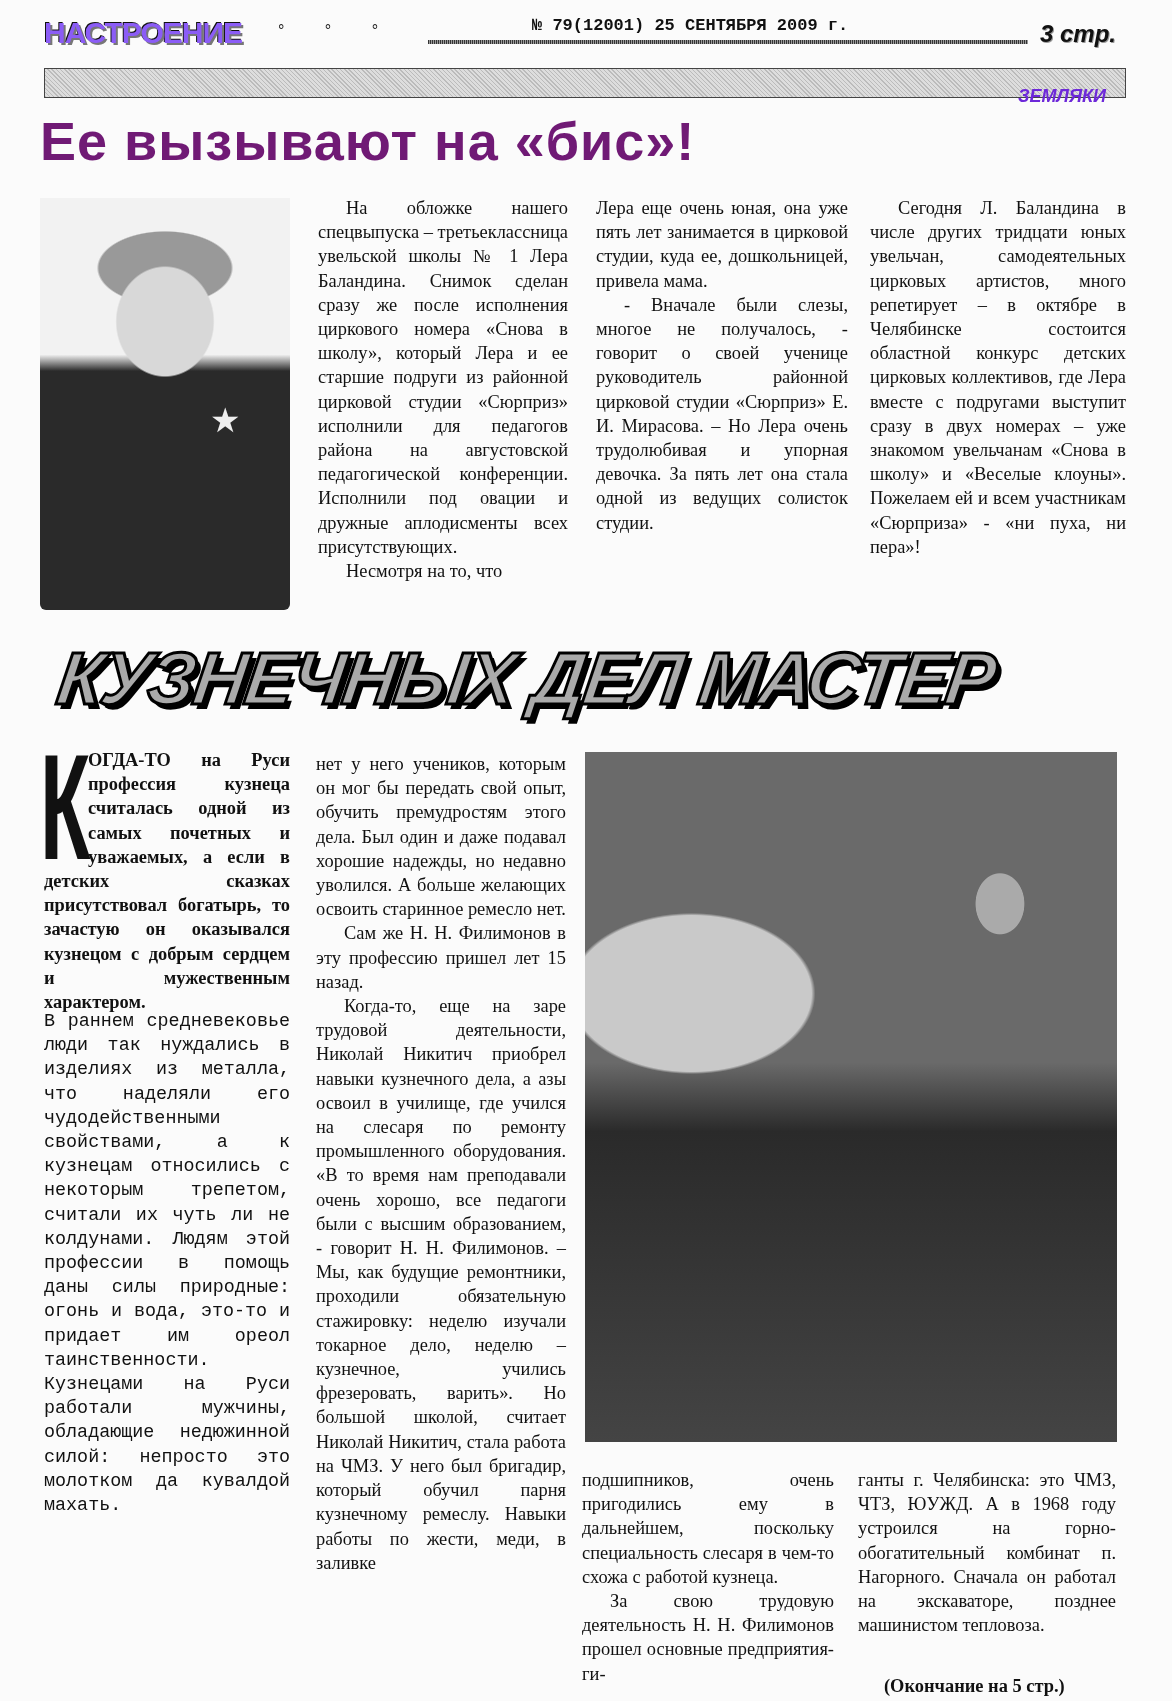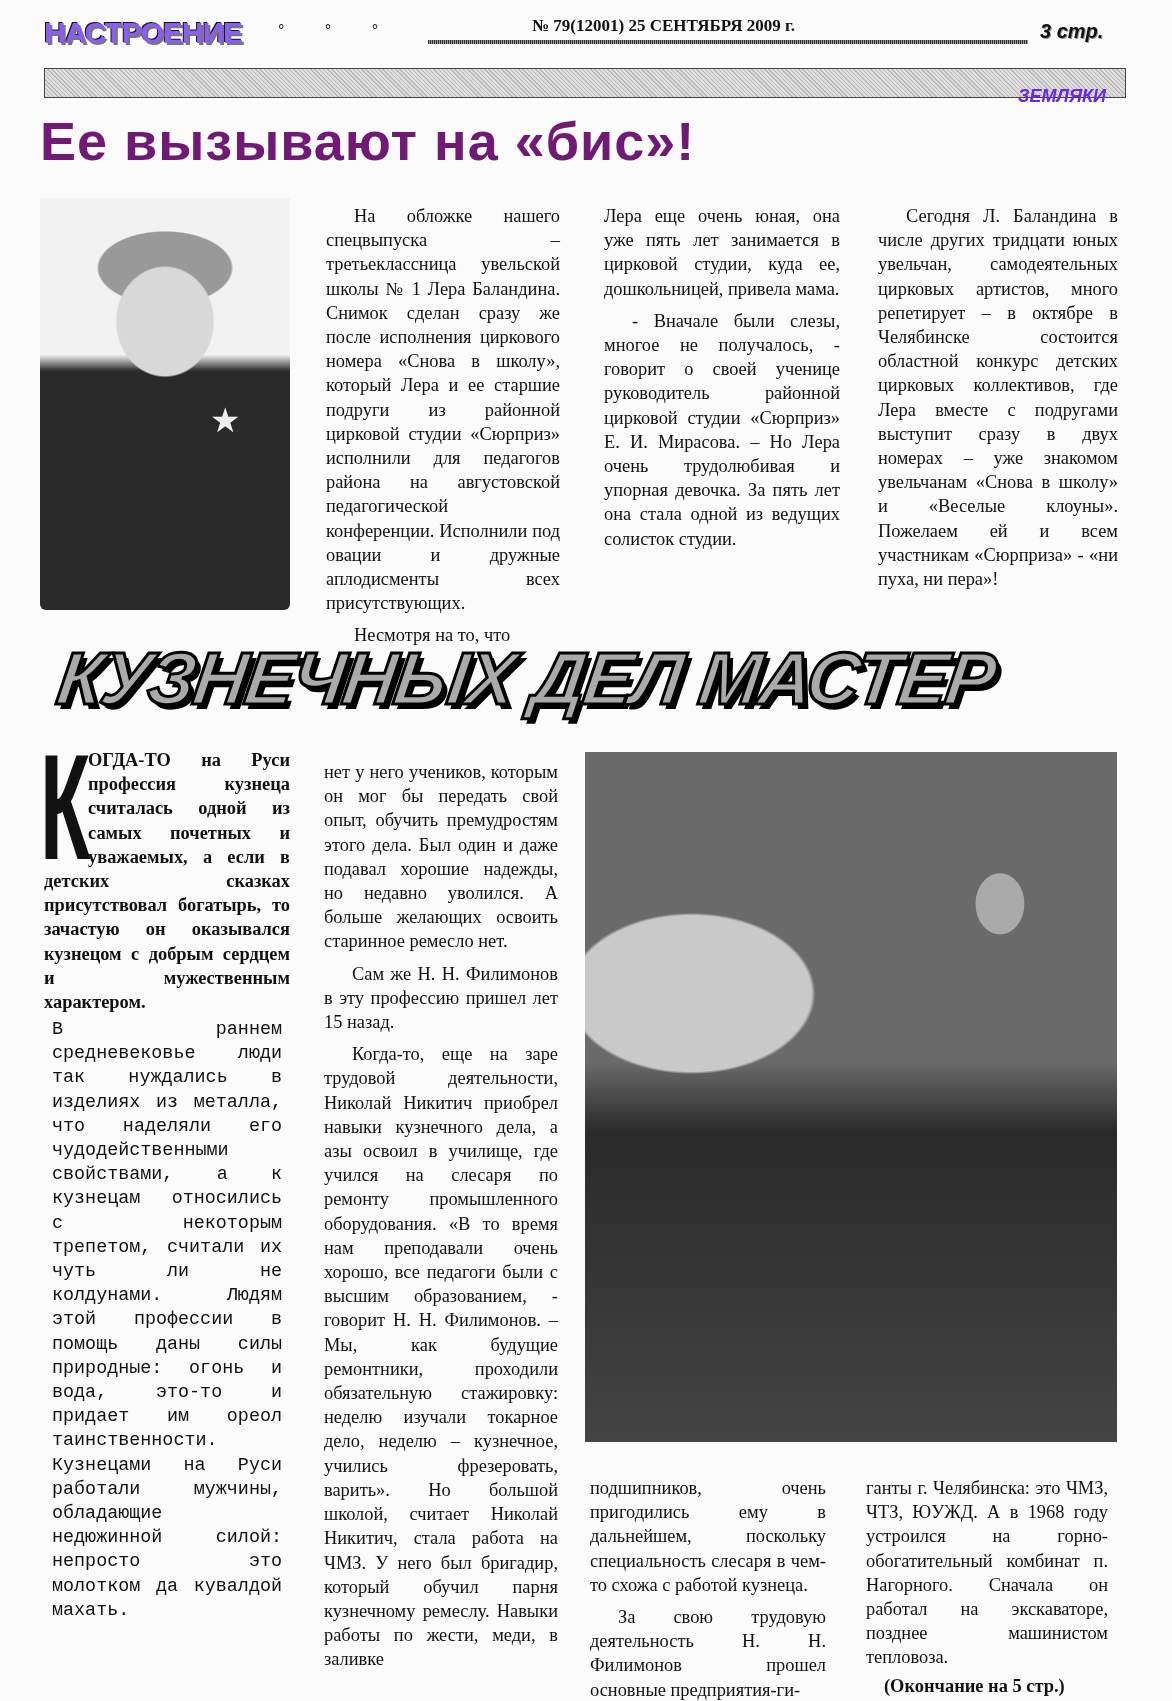--- a/index.html
+++ b/index.html
@@ -11,23 +11,23 @@
   .abs { position:absolute; }
   
   .masthead {
     left:44px; top:16px; font-family:"Liberation Sans", sans-serif; font-weight:900;
     font-size:30px; letter-spacing:-1px; color:#8b5cf6;
     text-shadow: 2px 2px 0 #777, -1px -1px 0 #111;
     transform: scaleY(1.0);
     text-align: center;
   }
   .dots { left:278px; top:22px; font-family:"Liberation Sans", sans-serif; font-size:16px; letter-spacing:18px; color:#222; }
-  .issue { left:532px; top:16px; font-family:Liberation Serif, serif; font-weight:bold; font-size:17px; color:#111; }
+  .issue { left:532px; top:16px; font-family:Liberation Mono, monospace; font-weight:bold; font-size:17px; color:#111; }
   .rule-top { left:428px; top:40px; width:600px; height:4px; background:repeating-linear-gradient(90deg,#333 0 1px,#999 1px 2px); }
-  .pageno { left:1040px; top:20px; font-family:"Liberation Sans", sans-serif; font-weight:bold; font-style:italic; font-size:20px; color:#111; text-shadow:1px 1px 0 #999; }
+  .pageno { left:1040px; top:20px; font-family:"Liberation Sans", sans-serif; font-weight:bold; font-style:italic; font-size:24px; color:#111; text-shadow:1px 1px 0 #999; }
   .band { left:44px; top:68px; width:1080px; height:28px; border:1px solid #444;
     background:repeating-linear-gradient(45deg,#bbb 0 1px,#ddd 1px 3px); }
   .rubric { left:1018px; top:86px; font-family:"Liberation Sans", sans-serif; font-weight:900; font-style:italic; font-size:18px; color:#6d28d9; }
   .headline1 { left:40px; top:110px; font-family:"Liberation Sans", sans-serif; font-weight:900; font-size:54px; letter-spacing:1px; color:#701a75; }
   
   .photo1 { left:40px; top:198px; width:250px; height:412px;
     background:
       radial-gradient(ellipse 80px 90px at 50% 30%, #d8d8d8 0 60%, transparent 62%),
       radial-gradient(ellipse 110px 60px at 50% 17%, #999 0 60%, transparent 62%),
       linear-gradient(180deg, #f2f2f2 0 38%, #2a2a2a 42% 100%);
@@ -35,21 +35,21 @@
   }
   .star { left:210px; top:400px; color:#eee; font-size:34px; }
   .photo2 { left:585px; top:752px; width:532px; height:690px;
     background:
       radial-gradient(ellipse 200px 130px at 20% 35%, #c9c9c9 0 60%, transparent 62%),
       radial-gradient(ellipse 40px 50px at 78% 22%, #aaa 0 60%, transparent 62%),
       linear-gradient(180deg, #6a6a6a 0 45%, #2a2a2a 55%, #444 100%);
   }
   
   .col { font-size:18.4px; line-height:24.2px; text-align:justify; hyphens:manual; }
-  .col p { margin:8px; text-indent:28px; }
+  .col p { margin:0; text-indent:28px; }
   .col p.noindent { text-indent:0; }
   .c1 { left:318px; top:196px; width:250px; }
   .c2 { left:596px; top:196px; width:252px; }
   .c3 { left:870px; top:196px; width:256px; }
   .headline2 { left:58px; top:636px; font-family:"Liberation Sans", sans-serif; font-weight:900; font-style:italic;
     font-size:74px; letter-spacing:-2px; color:#aaa; transform: skewX(-8deg);
     -webkit-text-stroke: 3px #000; text-shadow: 5px 5px 0 #000; }
   .lead { left:44px; top:748px; width:246px; font-weight:bold; font-size:18.4px; line-height:24.2px; text-align:justify; }
   .dropcap { float:left; font-family:"Liberation Sans", sans-serif; font-weight:900; font-size:150px; line-height:118px; margin:0 4px 0 -4px; transform:scaleX(0.55); transform-origin:left top; width:44px; }
   .d1 { left:44px; top:1010px; width:246px;font-family:Liberation Mono, monospace; }

